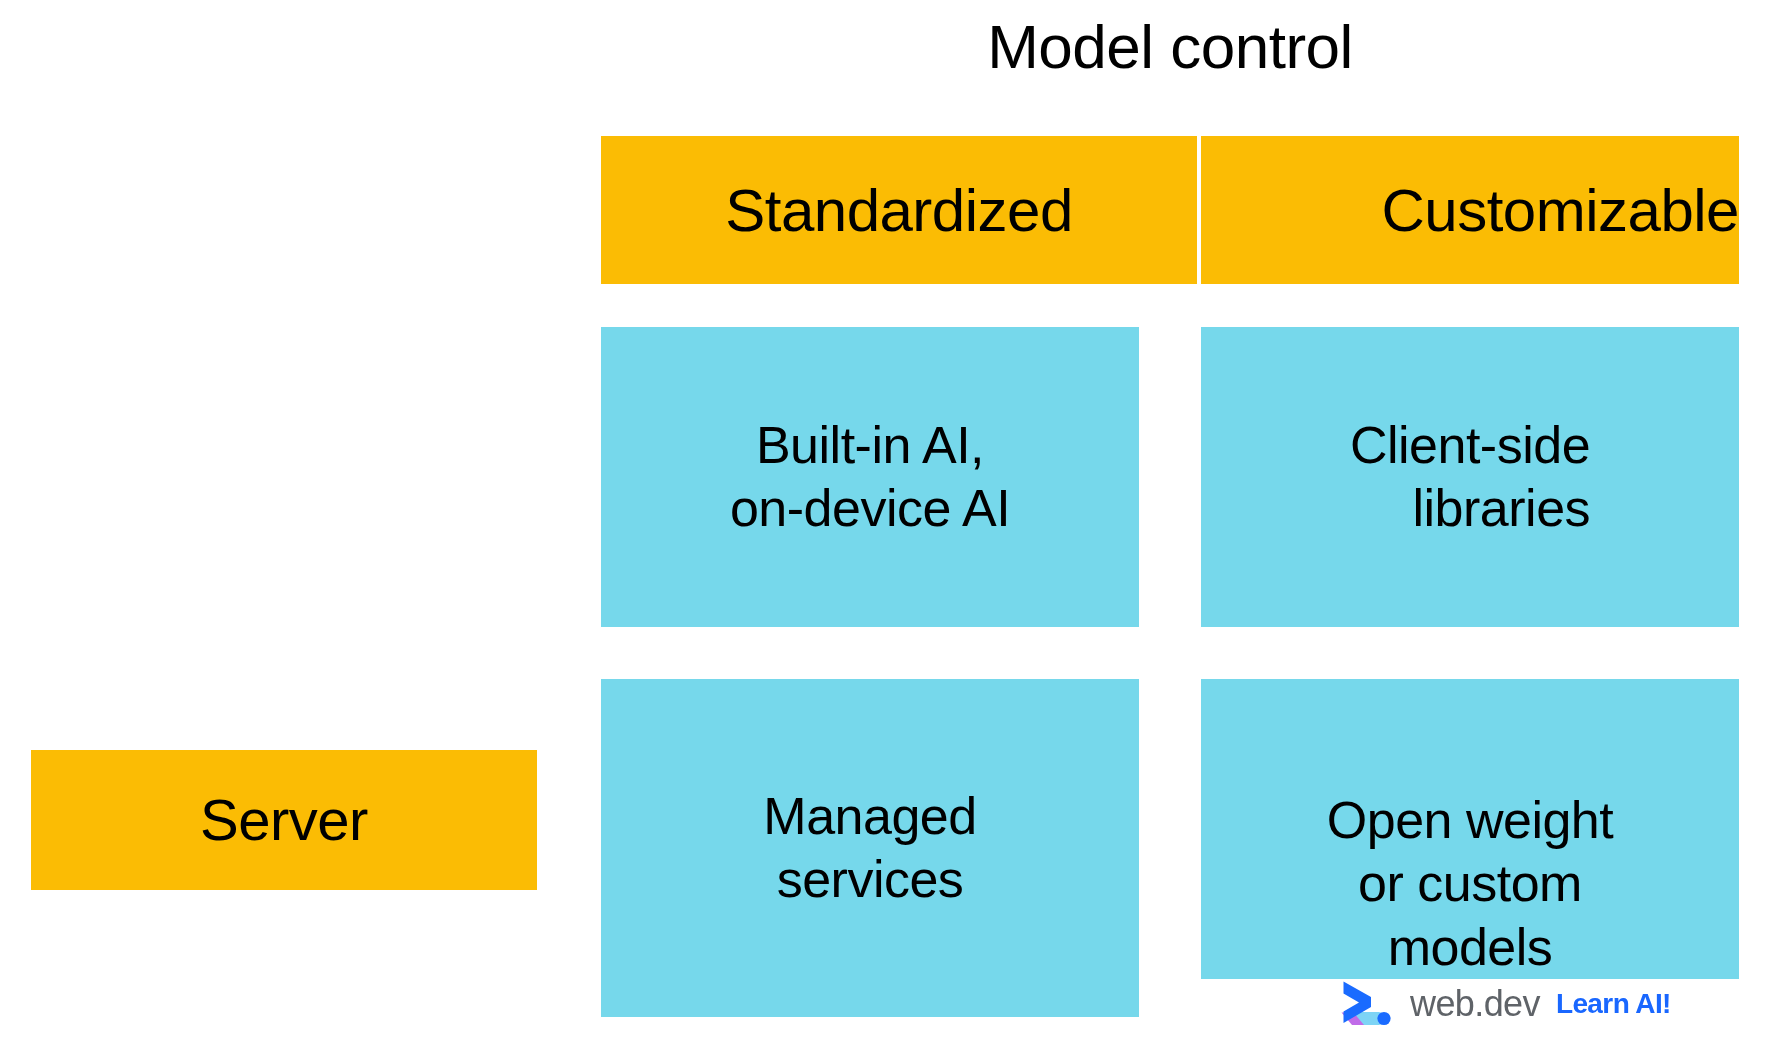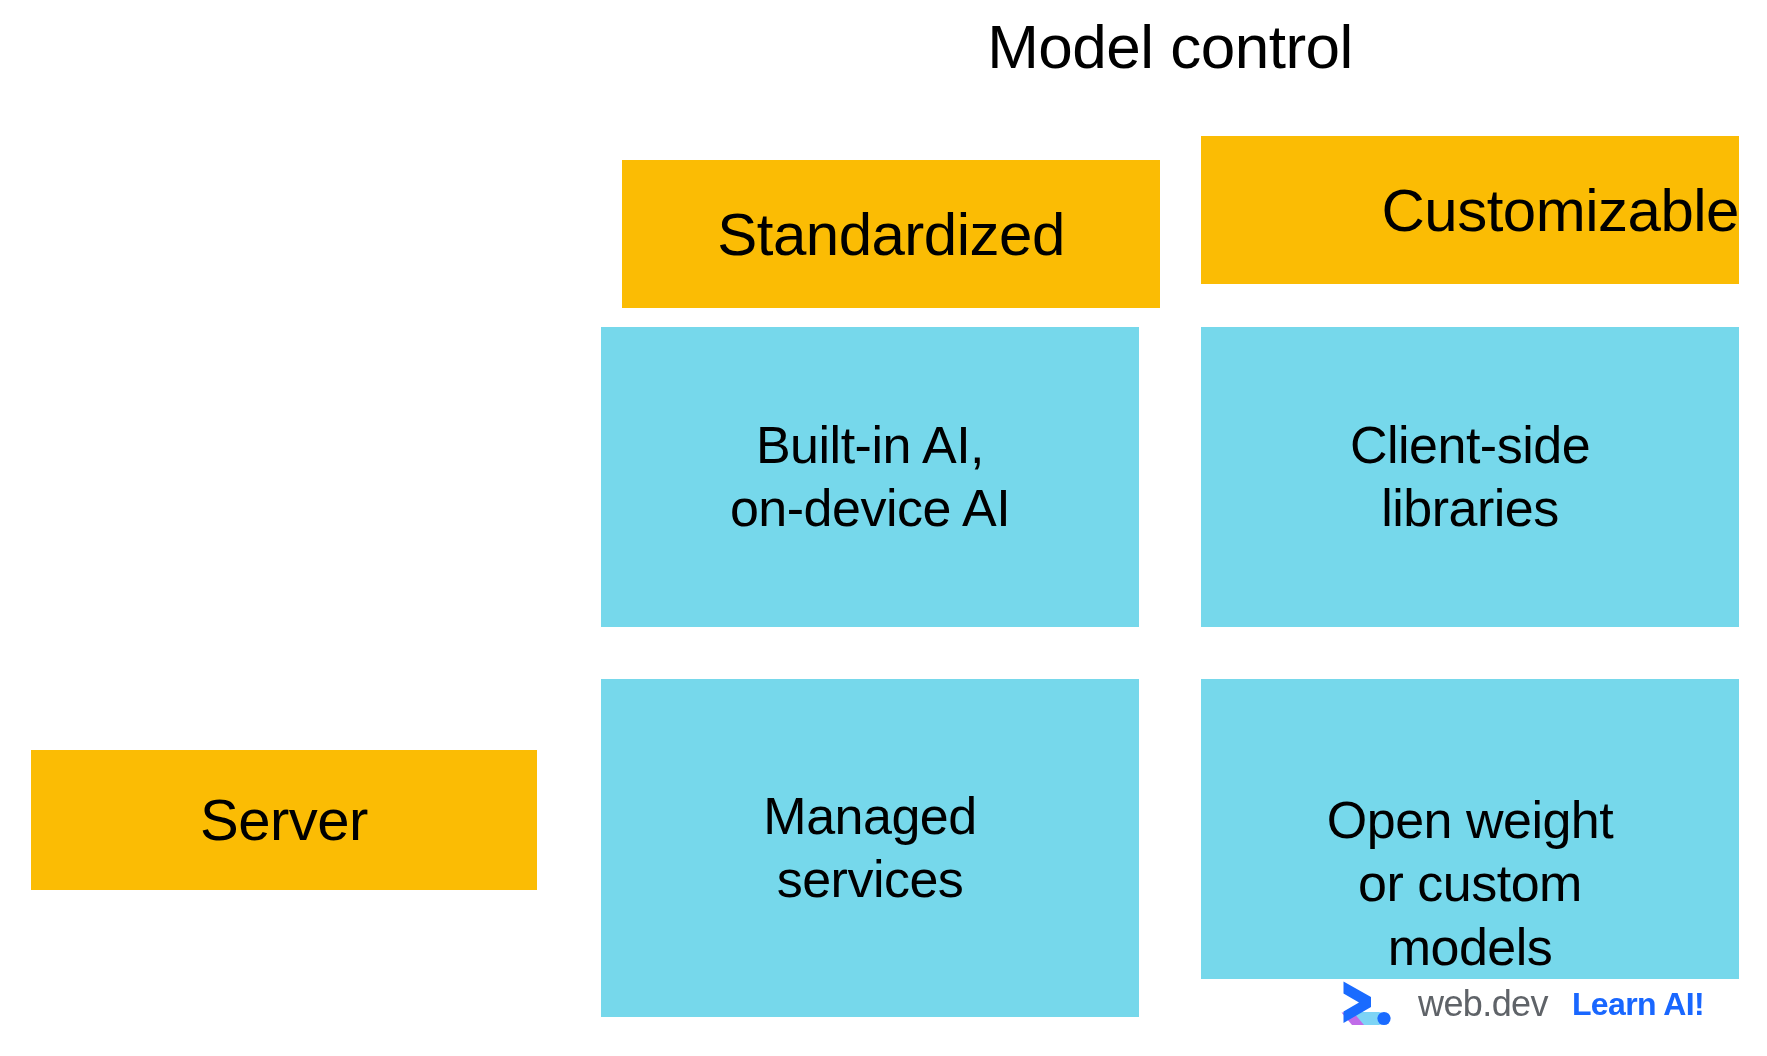--- a/index.html
+++ b/index.html
@@ -59,21 +59,21 @@
     background: #76D8EB;
   }
 
   
   .col-head {
     height: 148px;
     font-size: 60px;
     line-height: 1.05;
     font-weight: 400;
   }
-  #col-head-standardized { left: 622px;  top: 136px; width: 538px; margin-top: 24px; }
+  #col-head-standardized { left: 601px;  top: 136px; width: 596px; }
   #col-head-customizable { left: 1201px; top: 136px; width: 538px; justify-content: flex-end; }
 
   
   .row-head {
     height: 140px;
     font-size: 58px;
     line-height: 1.05;
     font-weight: 400;
   }
   #row-head-client { left: 31px; top: 376px; width: 506px; }
@@ -93,52 +93,52 @@
     color: #000;
   }
 
   
   .cell {
     font-size: 52px;
     line-height: 1.22;
     font-weight: 400;
   }
   #cell-client-standardized  { left: 601px;  top: 327px; width: 538px; height: 300px; justify-content: center; }
-  #cell-client-customizable  { left: 1201px; top: 327px; width: 538px; height: 300px; }
+  #cell-client-customizable  { left: 1201px; top: 327px; width: 538px; height: 300px; text-align: right; }
   #cell-server-standardized  { left: 601px;  top: 679px; width: 538px; height: 338px; }
   #cell-server-customizable  { left: 1201px; top: 679px; width: 538px; height: 300px; align-items: flex-end; }
 
   
   #brand {
     position: absolute;
     left: 1340px;
     top: 978px;
     height: 52px;
     display: flex;
     align-items: center;
-    gap: 8px;
+    gap: 0px;
   }
   #brand-mark {
     width: 54px;
     height: 46px;
     margin-right: 16px;
     flex: 0 0 auto;
     display: block;
   }
   #brand-wordmark {
     font-size: 36px;
     line-height: 1;
     font-weight: 400;
     color: #5F6368;
     letter-spacing: -0.6px;
     margin-right: 16px;
     white-space: nowrap;
   }
   #brand-tagline {
-    font-size: 32px;
+    font-size: 28px;
     line-height: 1;
     font-weight: 700;
     color: #1967FF;
     letter-spacing: -0.6px;
     white-space: nowrap;
   }
 </style>
 </head>
 <body>
 

